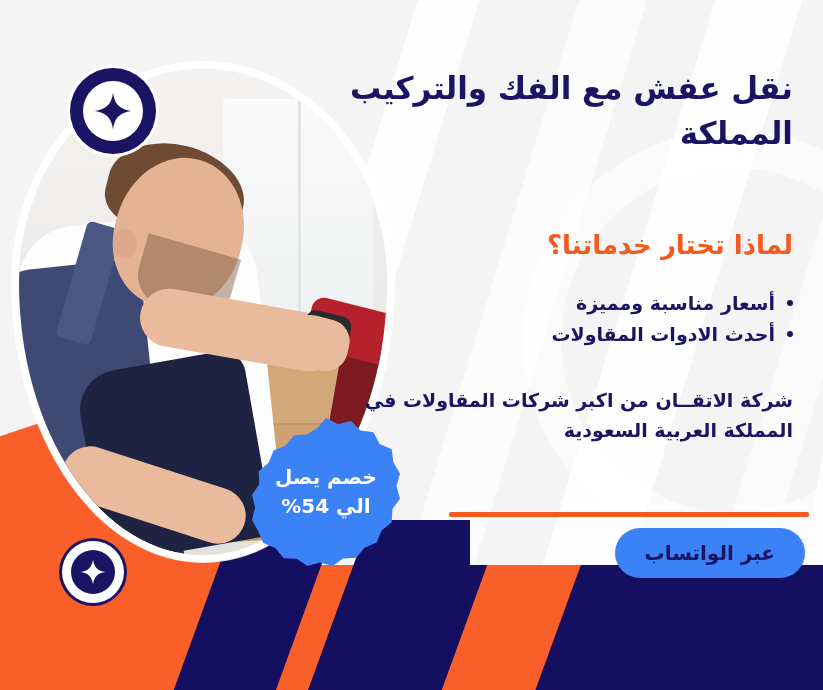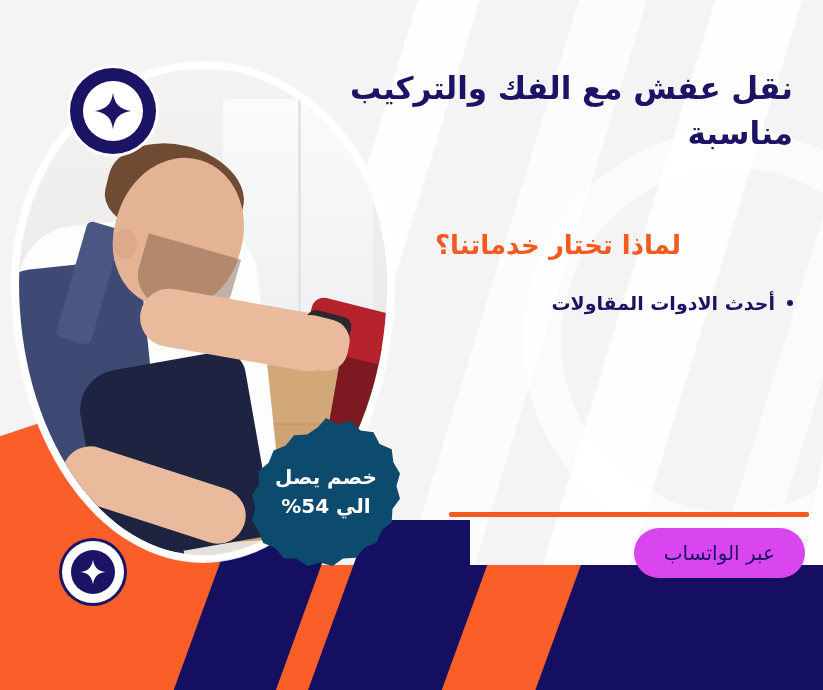--- a/index.html
+++ b/index.html
@@ -142,21 +142,21 @@
   .logo-bottom .inner{
     width:44px;height:44px;border-radius:50%;background:#1b1464;
     display:flex;align-items:center;justify-content:center;
   }
   .spark{display:block;}
 
   
   .badge{
     position:absolute;left:252px;top:418px;
     width:148px;height:148px;
-    background:#0c4a6e;
+    background:#3b82f6;
     color:#fff;
     display:flex;align-items:center;justify-content:center;
     text-align:center;
     -webkit-clip-path:polygon(
       50% 0%,58.1% 4.2%,66.9% 2.1%,73.3% 8.4%,82.1% 9.6%,86.2% 17.5%,94.4% 21.1%,95.5% 29.9%,
       100% 37.5%,97.6% 46%,100% 54.5%,94.9% 61.5%,94.4% 70.4%,87.6% 76%,84.2% 84.2%,76% 87.6%,
       70.4% 94.4%,61.5% 94.9%,54.5% 100%,46% 97.6%,37.5% 100%,30.2% 95.1%,21.4% 94.7%,
       15.7% 87.9%,7.6% 84.4%,4.1% 76.2%,0% 69%,2.1% 60.5%,0% 52%,4.9% 44.8%,4.5% 36%,
       11.2% 30.2%,14.6% 22%,22.8% 18.5%,28.4% 11.7%,37.3% 11.2%,44.5% 6.3%)  ;
     clip-path:polygon(
@@ -179,21 +179,20 @@
   .headline{
     color:#1b1464;
     font-size:31px;line-height:1.45;font-weight:700;
     letter-spacing:0;
     margin:0 0 0 0;
   }
   .subhead{
     color:#f4591f;
     font-size:26px;font-weight:700;
     margin:74px 0 0 0;
-    text-align:center;
   }
   .bullets{
     list-style:none;margin:28px 0 0 0;padding:0;
   }
   .bullets li{
     color:#1b1464;font-size:19px;font-weight:700;line-height:1.65;
     position:relative;padding-left:0;padding-right:18px;
   }
   .bullets li:before{
     content:"";position:absolute;right:0;top:12px;
@@ -207,27 +206,27 @@
     position:absolute;right:14px;top:512px;
     width:360px;height:5px;background:#f4591f;border-radius:2px;
   }
 
   
   .buttons{
     position:absolute;right:18px;top:528px;
     display:flex;flex-direction:row;gap:12px;direction:rtl;
   }
   .btn{
-    background:#d946ef;
+    background:#3b82f6;
     color:#1b1464;
     border:none;
     border-radius:40px;
     padding:13px 30px;
     font-family:"DejaVu Sans","Liberation Sans",sans-serif;
-    font-size:20px;font-weight:400;
+    font-size:20px;font-weight:700;
     cursor:pointer;
     white-space:nowrap;
     box-shadow:0 1px 2px rgba(0,0,0,.06);
   }
 </style>
 </head>
 <body>
 
 <div class="banner">
 
@@ -302,25 +301,27 @@
   </div>
 
   <div class="badge">
     <div class="badge-text">
       <div>خصم يصل</div>
       <div>الي 54%</div>
     </div>
   </div>
 
   <div class="content">
-    <h1 class="headline">نقل عفش مع الفك والتركيب مناسبة</h1>
+    <h1 class="headline">نقل عفش مع الفك والتركيب المملكة</h1>
     <h2 class="subhead">لماذا تختار خدماتنا؟</h2>
     <ul class="bullets">
+      <li>أسعار مناسبة ومميزة</li>
       <li>أحدث الادوات المقاولات</li>
     </ul>
+    <p class="para">شركة الاتقــان من اكبر شركات المقاولات في المملكة العربية السعودية</p>
   </div>
 
   <div class="divider"></div>
 
   <div class="buttons">
     <button class="btn">عبر الواتساب</button>
   </div>
 
 </div>
 

